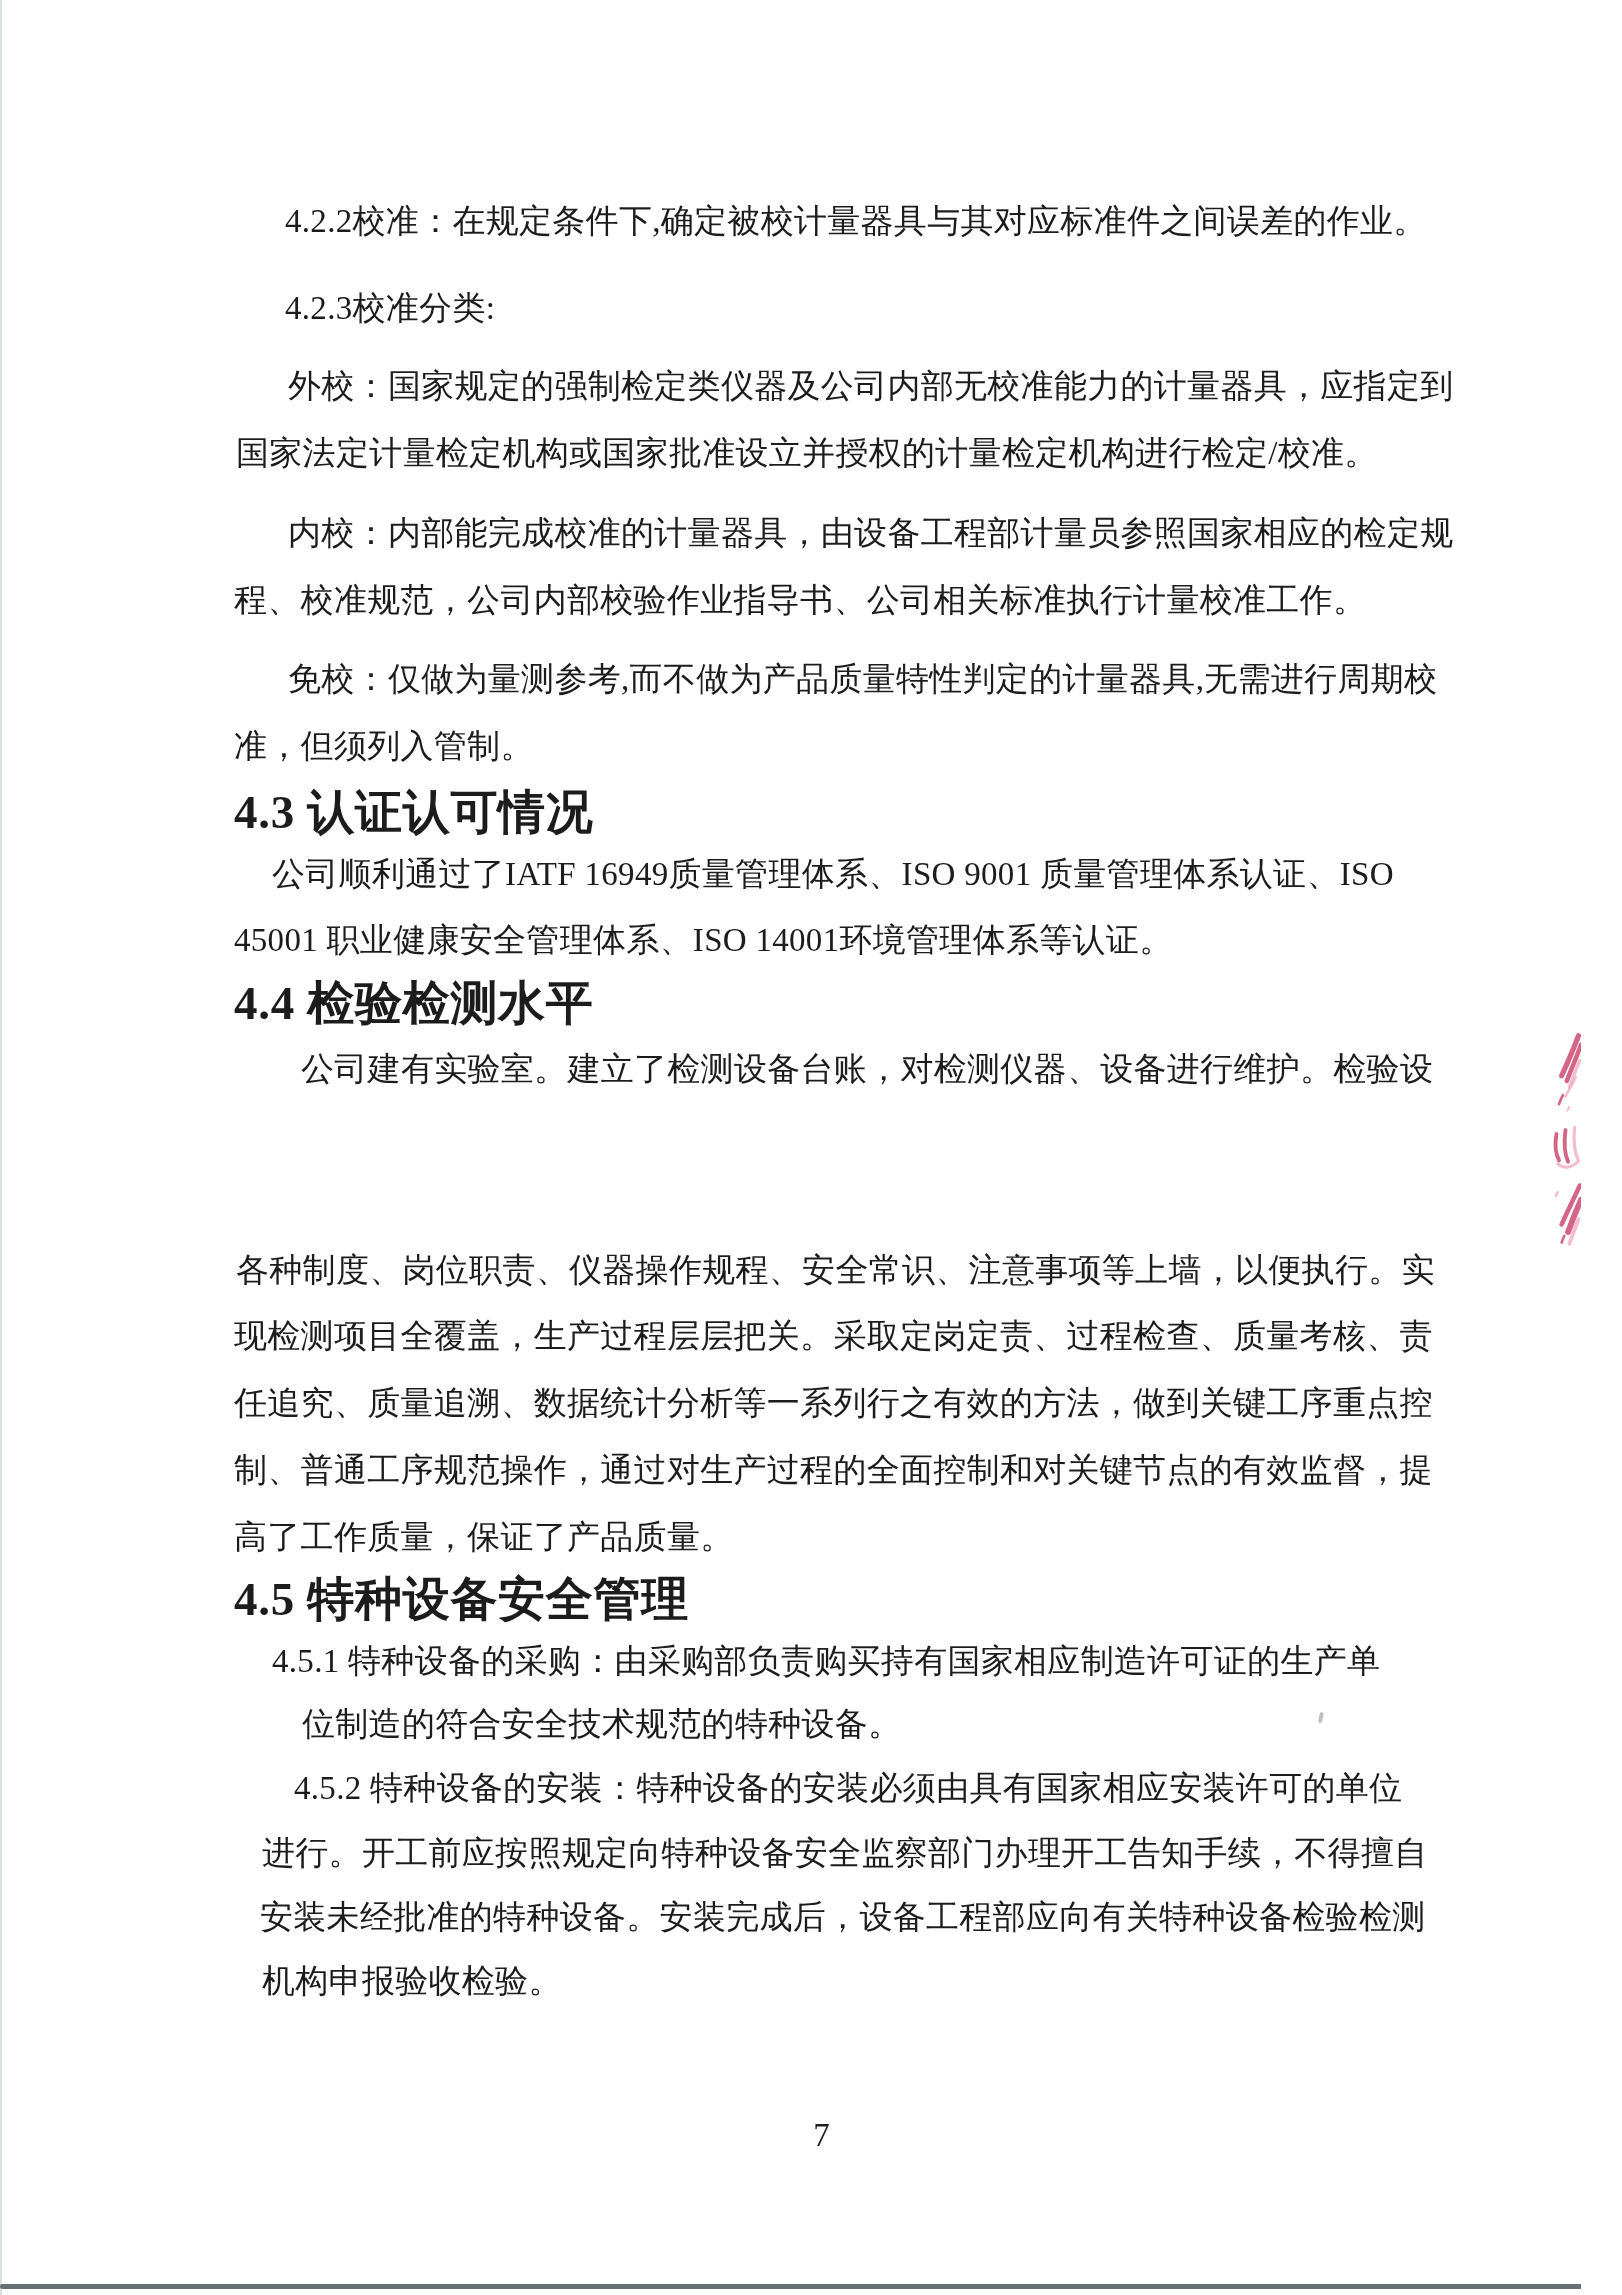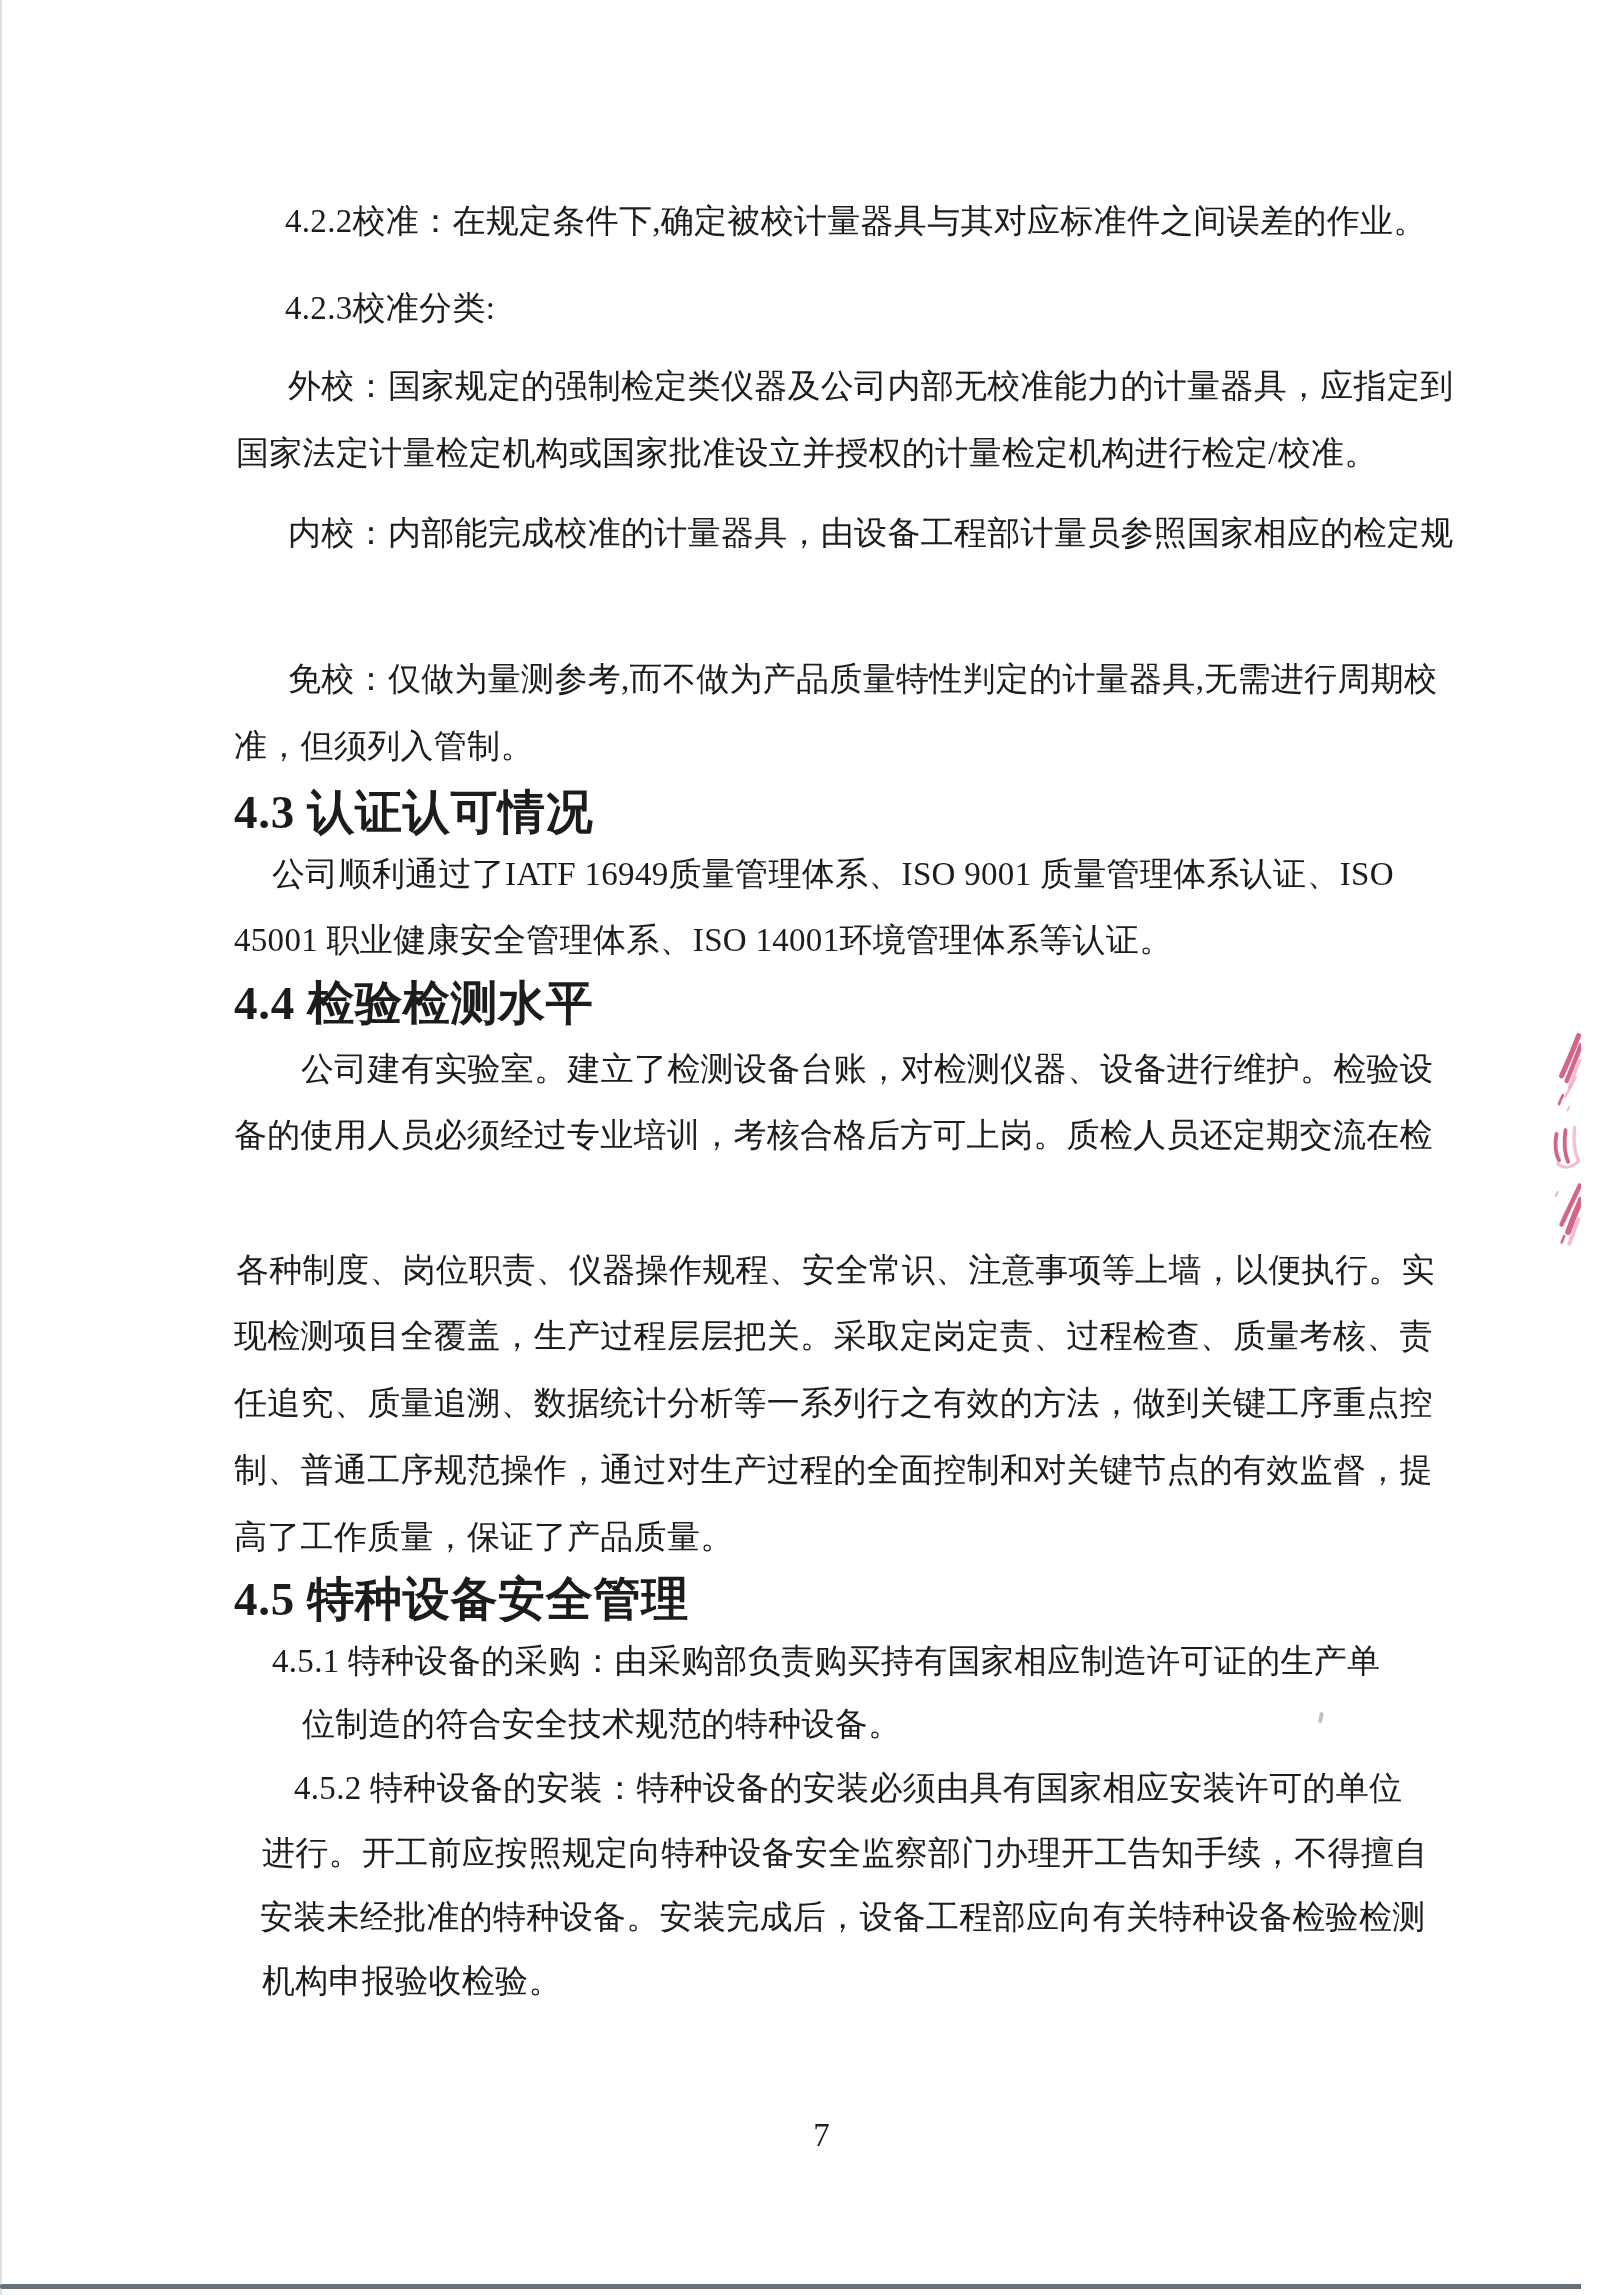--- a/index.html
+++ b/index.html
@@ -77,30 +77,30 @@
 </head>
 <body>
 
 <div class="page">
 
   <div class="ln" style="top:198px;left:285px">4.2.2校准：在规定条件下,确定被校计量器具与其对应标准件之间误差的作业。</div>
   <div class="ln" style="top:285px;left:285px">4.2.3校准分类:</div>
   <div class="ln" style="top:363px;left:288px">外校：国家规定的强制检定类仪器及公司内部无校准能力的计量器具，应指定到</div>
   <div class="ln" style="top:430px;left:236px">国家法定计量检定机构或国家批准设立并授权的计量检定机构进行检定/校准。</div>
   <div class="ln" style="top:510px;left:288px">内校：内部能完成校准的计量器具，由设备工程部计量员参照国家相应的检定规</div>
+  <div class="ln" style="top:577px;left:234px">程、校准规范，公司内部校验作业指导书、公司相关标准执行计量校准工作。</div>
   <div class="ln" style="top:656px;left:288px">免校：仅做为量测参考,而不做为产品质量特性判定的计量器具,无需进行周期校</div>
   <div class="ln" style="top:723px;left:234px">准，但须列入管制。</div>
 
   <div class="ln hd" style="top:789px;left:234px">4.3 认证认可情况</div>
   <div class="ln" style="top:851px;left:272px">公司顺利通过了IATF 16949质量管理体系、ISO 9001 质量管理体系认证、ISO</div>
   <div class="ln" style="top:917px;left:234px">45001 职业健康安全管理体系、ISO 14001环境管理体系等认证。</div>
 
   <div class="ln hd" style="top:980px;left:234px">4.4 检验检测水平</div>
   <div class="ln" style="top:1046px;left:301px">公司建有实验室。建立了检测设备台账，对检测仪器、设备进行维护。检验设</div>
-  <div class="ln" style="top:1112px;left:234px">备的使用人员必须经过专业培训，考核合格后方可上岗。质检人员还定期交流在检</div>
   <div class="ln" style="top:1247px;left:236px">各种制度、岗位职责、仪器操作规程、安全常识、注意事项等上墙，以便执行。实</div>
   <div class="ln" style="top:1313px;left:234px">现检测项目全覆盖，生产过程层层把关。采取定岗定责、过程检查、质量考核、责</div>
   <div class="ln" style="top:1380px;left:234px">任追究、质量追溯、数据统计分析等一系列行之有效的方法，做到关键工序重点控</div>
   <div class="ln" style="top:1447px;left:234px">制、普通工序规范操作，通过对生产过程的全面控制和对关键节点的有效监督，提</div>
   <div class="ln" style="top:1514px;left:234px">高了工作质量，保证了产品质量。</div>
 
   <div class="ln hd" style="top:1576px;left:234px">4.5 特种设备安全管理</div>
   <div class="ln" style="top:1638px;left:272px">4.5.1 特种设备的采购：由采购部负责购买持有国家相应制造许可证的生产单</div>
   <div class="ln" style="top:1701px;left:302px">位制造的符合安全技术规范的特种设备。</div>
   <div class="ln" style="top:1765px;left:294px">4.5.2 特种设备的安装：特种设备的安装必须由具有国家相应安装许可的单位</div>

